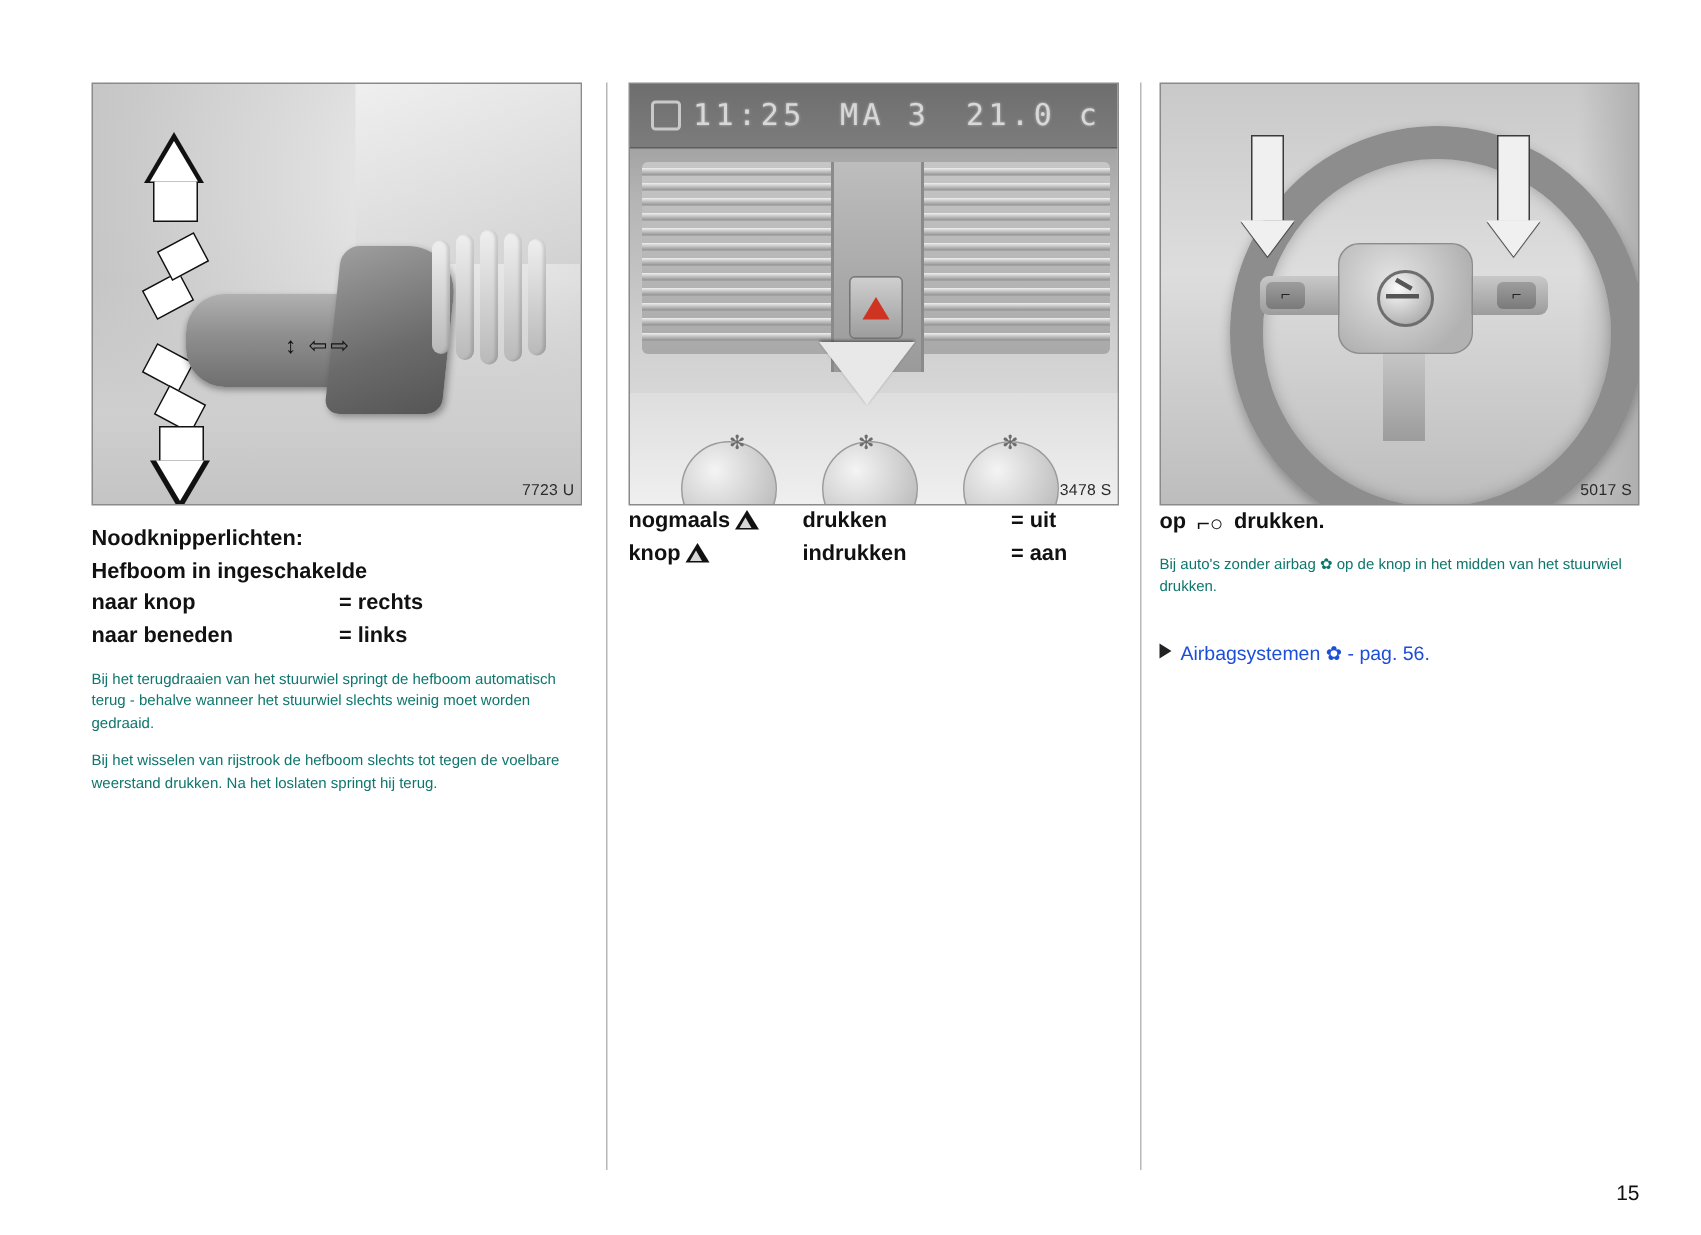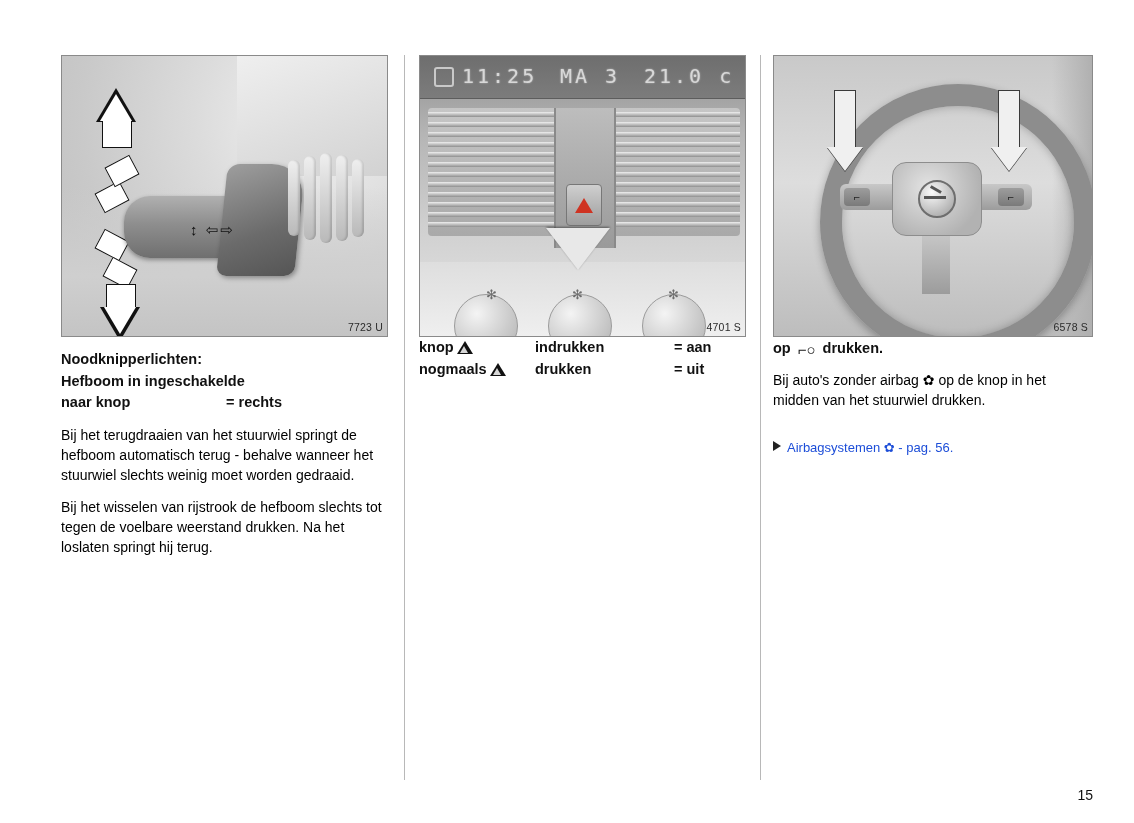--- a/index.html
+++ b/index.html
@@ -336,23 +336,23 @@
     font-size: 14.5px;
     font-weight: bold;
     line-height: 1.5;
     color: #111;
   }
   .defrow .term  { width: 128px; }
   .defrow .term2 { width: 116px; }
   .defrow .val   { flex: 1; margin-left: 37px; }
 
   .body {
-    font-size: 14px;
+    font-size: 10px;
     line-height: 1.45;
-    color: #000000;
+    color: #0f766e;
     margin: 11px 0 0 0;
     max-width: 325px;
   }
 
   .ref {
     font-size: 13px;
     line-height: 1.45;
     color: #1d4ed8;
     margin-top: 28px;
   }
@@ -457,20 +457,24 @@
 
       <span class="figcode">7723 U</span>
     </div>
 
     <div class="heading">Noodknipperlichten:</div>
     <div class="subheading">Hefboom in ingeschakelde</div>
 
     <div class="defrow">
       <span class="term">naar knop</span>
       <span class="val">= rechts</span>
+    </div>
+    <div class="defrow">
+      <span class="term">naar beneden</span>
+      <span class="val">= links</span>
     </div>
 
     <p class="body">Bij het terugdraaien van het stuurwiel springt de hefboom automatisch terug - behalve wanneer het stuurwiel slechts weinig moet worden gedraaid.</p>
     <p class="body">Bij het wisselen van rijstrook de hefboom slechts tot tegen de voelbare weerstand drukken. Na het loslaten springt hij terug.</p>
   </div>
 
   <div class="column col2">
 
     <div class="figure fig2">
       <div class="disp">
@@ -505,40 +509,40 @@
 
       <div class="knobs">
         <div class="knob k1"></div>
         <div class="knob k2"></div>
         <div class="knob k3"></div>
         <span class="knob-ico" style="left:66px">✻</span>
         <span class="knob-ico" style="left:152px">✻</span>
         <span class="knob-ico" style="left:248px">✻</span>
       </div>
 
-      <span class="figcode">4701 S</span>
-    </div>
-
+      <span class="figcode">3478 S</span>
+    </div>
+
+
+    <div class="defrow">
+      <span class="term2">
+        <span>nogmaals</span><span class="inline-hazard"></span>
+      </span>
+      <span style="flex:1">drukken</span>
+      <span style="width:72px">= uit</span>
+    </div>
 
     <div class="defrow">
       <span class="term2">
         <span>knop</span><span class="inline-hazard"></span>
       </span>
       <span style="flex:1">indrukken</span>
       <span style="width:72px">= aan</span>
     </div>
 
-    <div class="defrow">
-      <span class="term2">
-        <span>nogmaals</span><span class="inline-hazard"></span>
-      </span>
-      <span style="flex:1">drukken</span>
-      <span style="width:72px">= uit</span>
-    </div>
-
   </div>
 
   <div class="column col3">
 
     <div class="figure fig3">
       <div class="dash-strip"></div>
 
       <div class="wheel"></div>
       <div class="spoke left"></div>
       <div class="spoke right"></div>
@@ -557,21 +561,21 @@
 
       <div class="down-arrow" style="left:60px; top:34px;">
         <div class="shaft"></div>
         <div class="head"></div>
       </div>
       <div class="down-arrow" style="left:224px; top:34px;">
         <div class="shaft"></div>
         <div class="head"></div>
       </div>
 
-      <span class="figcode">6578 S</span>
+      <span class="figcode">5017 S</span>
     </div>
 
     <div class="subheading">
       <span>op</span>
       <span class="inline-horn">⌐○</span>
       <span>drukken.</span>
     </div>
 
     <p class="body">Bij auto's zonder airbag ✿ op de knop in het midden van het stuurwiel drukken.</p>
 

